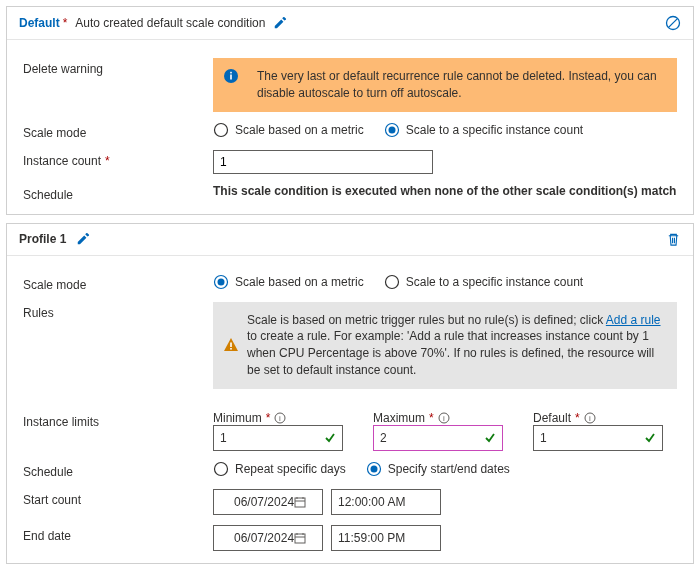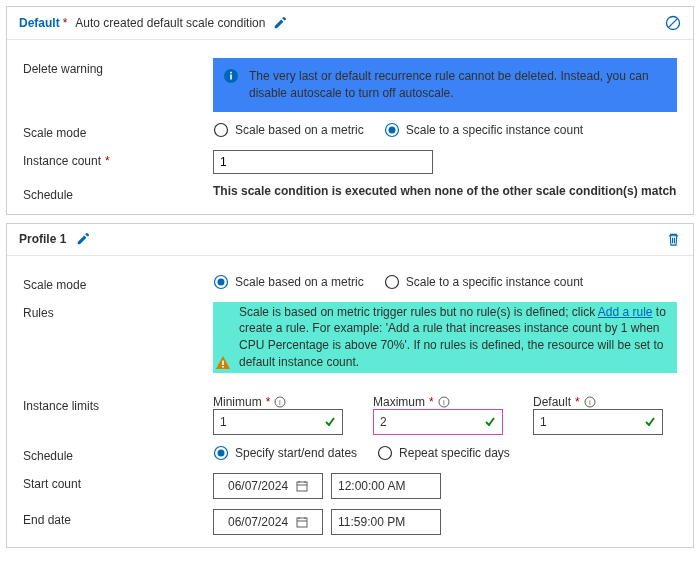--- a/index.html
+++ b/index.html
@@ -9,36 +9,36 @@
   .hdr-title{font-weight:600;color:#0067b8;margin-right:2px}
   .hdr-title.plain{color:#323130}
   .req{color:#a80000;margin-left:1px;margin-right:8px}
   .hdr-sub{color:#323130}
   .spacer{flex:1}
   .card-body{padding:8px 16px 12px 16px}
   .row{display:flex;align-items:flex-start;margin-top:10px}
   .lbl{flex:0 0 190px;padding-top:4px}
   .lbl .req{margin-left:4px}
   .ctrl{flex:1}
-  .info-box{display:flex;background:#3b82f6;padding:10px;gap:10px;align-items:flex-start;line-height:1.4}
-  .warn-box{display:flex;background:#5eead4;padding:2px;gap:8px;align-items:flex-end;line-height:1.4}
+  .info-box{display:flex;background:#fdba74;padding:10px;gap:18px;align-items:flex-start;line-height:1.4}
+  .warn-box{display:flex;background:#e5e5e5;padding:10px;gap:8px;align-items:center;line-height:1.4}
   .txt-in{height:24px;border:1px solid #605e5c;font:inherit;padding:0 6px;box-sizing:border-box}
   .bold{font-weight:700}
   svg{display:block}
   .radio-row{display:flex;align-items:flex-start;gap:20px}
   .radio{display:flex;align-items:center;gap:6px;cursor:pointer}
   .radio-dot{width:16px;height:16px;display:flex;align-items:center;justify-content:center}
   .lnk{color:#0067b8;text-decoration:underline;cursor:pointer}
   .limits-row{display:flex;gap:30px}
   .limit-col{display:flex;flex-direction:column;gap:0}
   .limit-lbl{display:flex;align-items:center;gap:4px}
   .valbox{width:130px;height:26px;border:1px solid #605e5c;display:flex;align-items:center;padding:0 6px;box-sizing:border-box;justify-content:space-between}
   .valbox.pink{border-color:#c848b9}
   .date-pair{display:flex;gap:8px}
-  .date-box{width:110px;height:26px;border:1px solid #605e5c;display:flex;align-items:center;padding:0 14px;box-sizing:border-box;justify-content:space-between}
+  .date-box{width:110px;height:26px;border:1px solid #605e5c;display:flex;align-items:center;padding:0 20px;box-sizing:border-box;justify-content:space-between}
   .time-box{width:110px;height:26px;border:1px solid #605e5c;display:flex;align-items:center;padding:0 6px;box-sizing:border-box}
   .tz-select{width:210px;height:26px;border:1px solid #605e5c;display:flex;align-items:center;padding:0 8px;box-sizing:border-box;justify-content:space-between;cursor:pointer}
 </style>
 </head>
 <body>
 
 <div class="page">
 
   <div class="card">
     <div class="card-header">
@@ -236,33 +236,33 @@
           </div>
         </div>
       </div>
 
       <div class="row">
         <div class="lbl">Schedule</div>
         <div class="ctrl radio-row">
           <label class="radio">
             <span class="radio-dot">
               <svg width="16" height="16">
+                  <circle cx="8" cy="8" r="6.5" fill="none" stroke="#323130" stroke-width="1.2"></circle>
+                </svg>
+            </span>
+            <span>Repeat specific days</span>
+          </label>
+          <label class="radio">
+            <span class="radio-dot">
+              <svg width="16" height="16">
                   <circle cx="8" cy="8" r="6.5" fill="none" stroke="#0067b8" stroke-width="1.2"></circle>
                   <circle cx="8" cy="8" r="3.5" fill="#0067b8"></circle>
                 </svg>
             </span>
             <span>Specify start/end dates</span>
-          </label>
-          <label class="radio">
-            <span class="radio-dot">
-              <svg width="16" height="16">
-                  <circle cx="8" cy="8" r="6.5" fill="none" stroke="#323130" stroke-width="1.2"></circle>
-                </svg>
-            </span>
-            <span>Repeat specific days</span>
           </label>
         </div>
       </div>
 
 
       <div class="row">
         <div class="lbl">Start count</div>
         <div class="ctrl date-pair">
           <div class="date-box">
             <span>06/07/2024</span>

